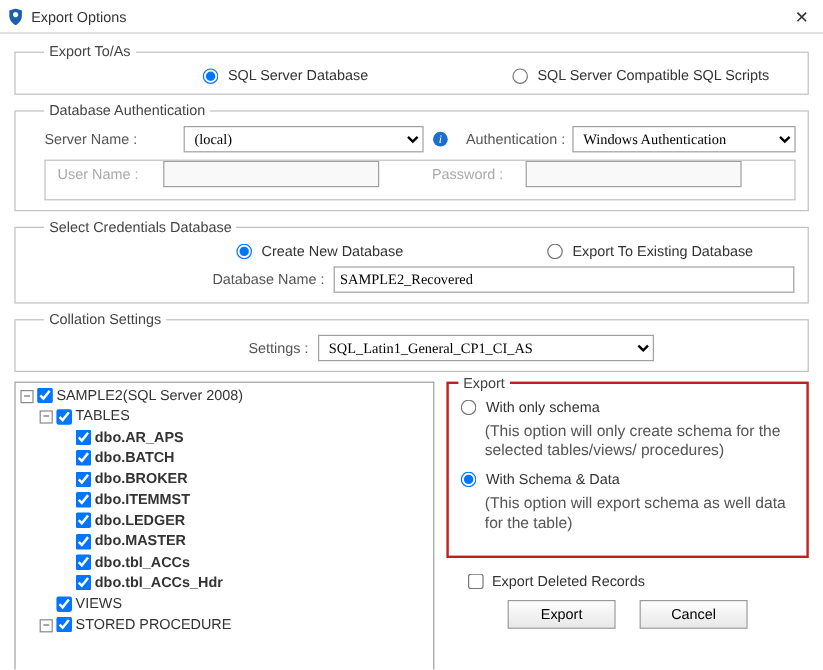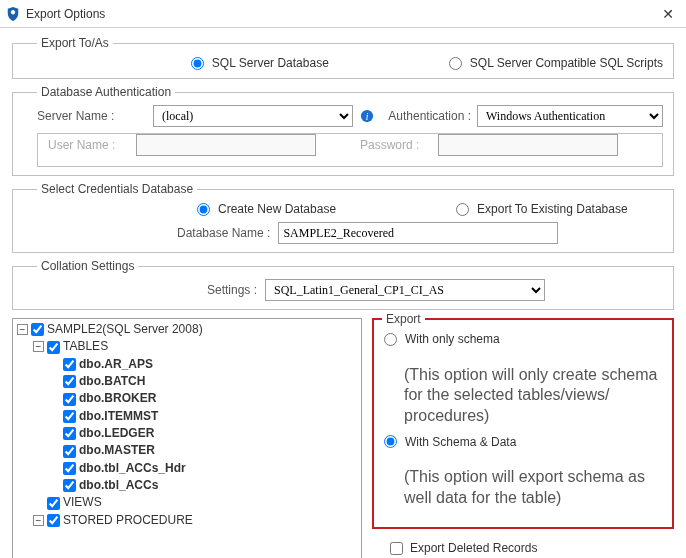--- a/index.html
+++ b/index.html
@@ -64,21 +64,21 @@
   .toggle.hidden { visibility:hidden; }
   .chk { margin: 0 3px 0 0; vertical-align:middle; }
   .nodelabel { vertical-align:middle; }
   .nodelabel.bold { font-weight:bold; }
   .export-box {
     border: 2px solid #c22020;
     padding: 8px 10px 10px 10px;
     position: relative;
   }
   .export-box .exlegend { position:absolute; top:-8px; left:8px; background:#fff; padding:0 4px; color:#444; }
-  .export-sub { color:#555; padding-left: 20px; margin: 16px 0 8px 0; font-size:16px; line-height:1.3; }
+  .export-sub { color:#555; padding-left: 20px; margin: 2px 0 8px 0; font-size:13px; line-height:1.3; }
   .btn {
     border: 1px solid #999;
     background: linear-gradient(#fdfdfd,#e8e8e8);
     height: 24px;
     min-width: 90px;
     font-family: inherit;
     font-size: 12px;
     cursor: default;
   }
   .bottom-row { display:flex; gap:10px; margin-top:8px; align-items:flex-start; }
@@ -97,21 +97,21 @@
       </svg>
   </span>
   <span class="title">Export Options</span>
   <span class="close">✕</span>
 </div>
 
 <div class="content">
 
   <fieldset>
     <legend>Export To/As</legend>
-    <div class="row" style="justify-content:flex-end; gap:120px; padding-left:110px;">
+    <div class="row" style="justify-content:center; gap:120px; padding-left:110px;">
       <label class="radio">
         <input type="radio" name="eta" checked="" style="">
         <span>SQL Server Database</span>
       </label>
       <label class="radio">
         <input type="radio" name="eta" style="">
         <span>SQL Server Compatible SQL Scripts</span>
       </label>
     </div>
   </fieldset>
@@ -156,21 +156,21 @@
         <input type="radio" name="dest" checked="" style="">
         <span>Create New Database</span>
       </label>
       <label class="radio">
         <input type="radio" name="dest" style="">
         <span>Export To Existing Database</span>
       </label>
     </div>
     <div class="row" style="padding-left:140px; margin-top:6px;">
       <label class="lbl">Database Name :</label>
-      <input type="text" style="width: 280px;" value="SAMPLE2_Recovered">
+      <input type="text" style="width: 384px;" value="SAMPLE2_Recovered">
     </div>
   </fieldset>
 
   <fieldset>
     <legend>Collation Settings</legend>
     <div class="row" style="padding-left:170px;">
       <label class="lbl">Settings :</label>
       <select style="width:280px;">
         <option>SQL_Latin1_General_CP1_CI_AS</option>
       </select>
@@ -185,22 +185,22 @@
           <ul>
             <li>
               <span class="toggle">−</span><input type="checkbox" class="chk" checked="" style=""><span class="nodelabel">TABLES</span>
               <ul>
                 <li><span class="toggle hidden">−</span><input type="checkbox" class="chk" checked="" style=""><span class="nodelabel bold">dbo.AR_APS</span></li>
                 <li><span class="toggle hidden">−</span><input type="checkbox" class="chk" checked="" style=""><span class="nodelabel bold">dbo.BATCH</span></li>
                 <li><span class="toggle hidden">−</span><input type="checkbox" class="chk" checked="" style=""><span class="nodelabel bold">dbo.BROKER</span></li>
                 <li><span class="toggle hidden">−</span><input type="checkbox" class="chk" checked="" style=""><span class="nodelabel bold">dbo.ITEMMST</span></li>
                 <li><span class="toggle hidden">−</span><input type="checkbox" class="chk" checked="" style=""><span class="nodelabel bold">dbo.LEDGER</span></li>
                 <li><span class="toggle hidden">−</span><input type="checkbox" class="chk" checked="" style=""><span class="nodelabel bold">dbo.MASTER</span></li>
+                <li><span class="toggle hidden">−</span><input type="checkbox" class="chk" checked="" style=""><span class="nodelabel bold">dbo.tbl_ACCs</span></li>
                 <li><span class="toggle hidden">−</span><input type="checkbox" class="chk" checked="" style=""><span class="nodelabel bold">dbo.tbl_ACCs_Hdr</span></li>
-                <li><span class="toggle hidden">−</span><input type="checkbox" class="chk" checked="" style=""><span class="nodelabel bold">dbo.tbl_ACCs</span></li>
               </ul>
             </li>
             <li><span class="toggle hidden">−</span><input type="checkbox" class="chk" checked="" style=""><span class="nodelabel">VIEWS</span></li>
             <li>
               <span class="toggle">−</span><input type="checkbox" class="chk" checked="" style=""><span class="nodelabel">STORED PROCEDURE</span>
               
             </li>
           </ul>
         </li>
       </ul>

